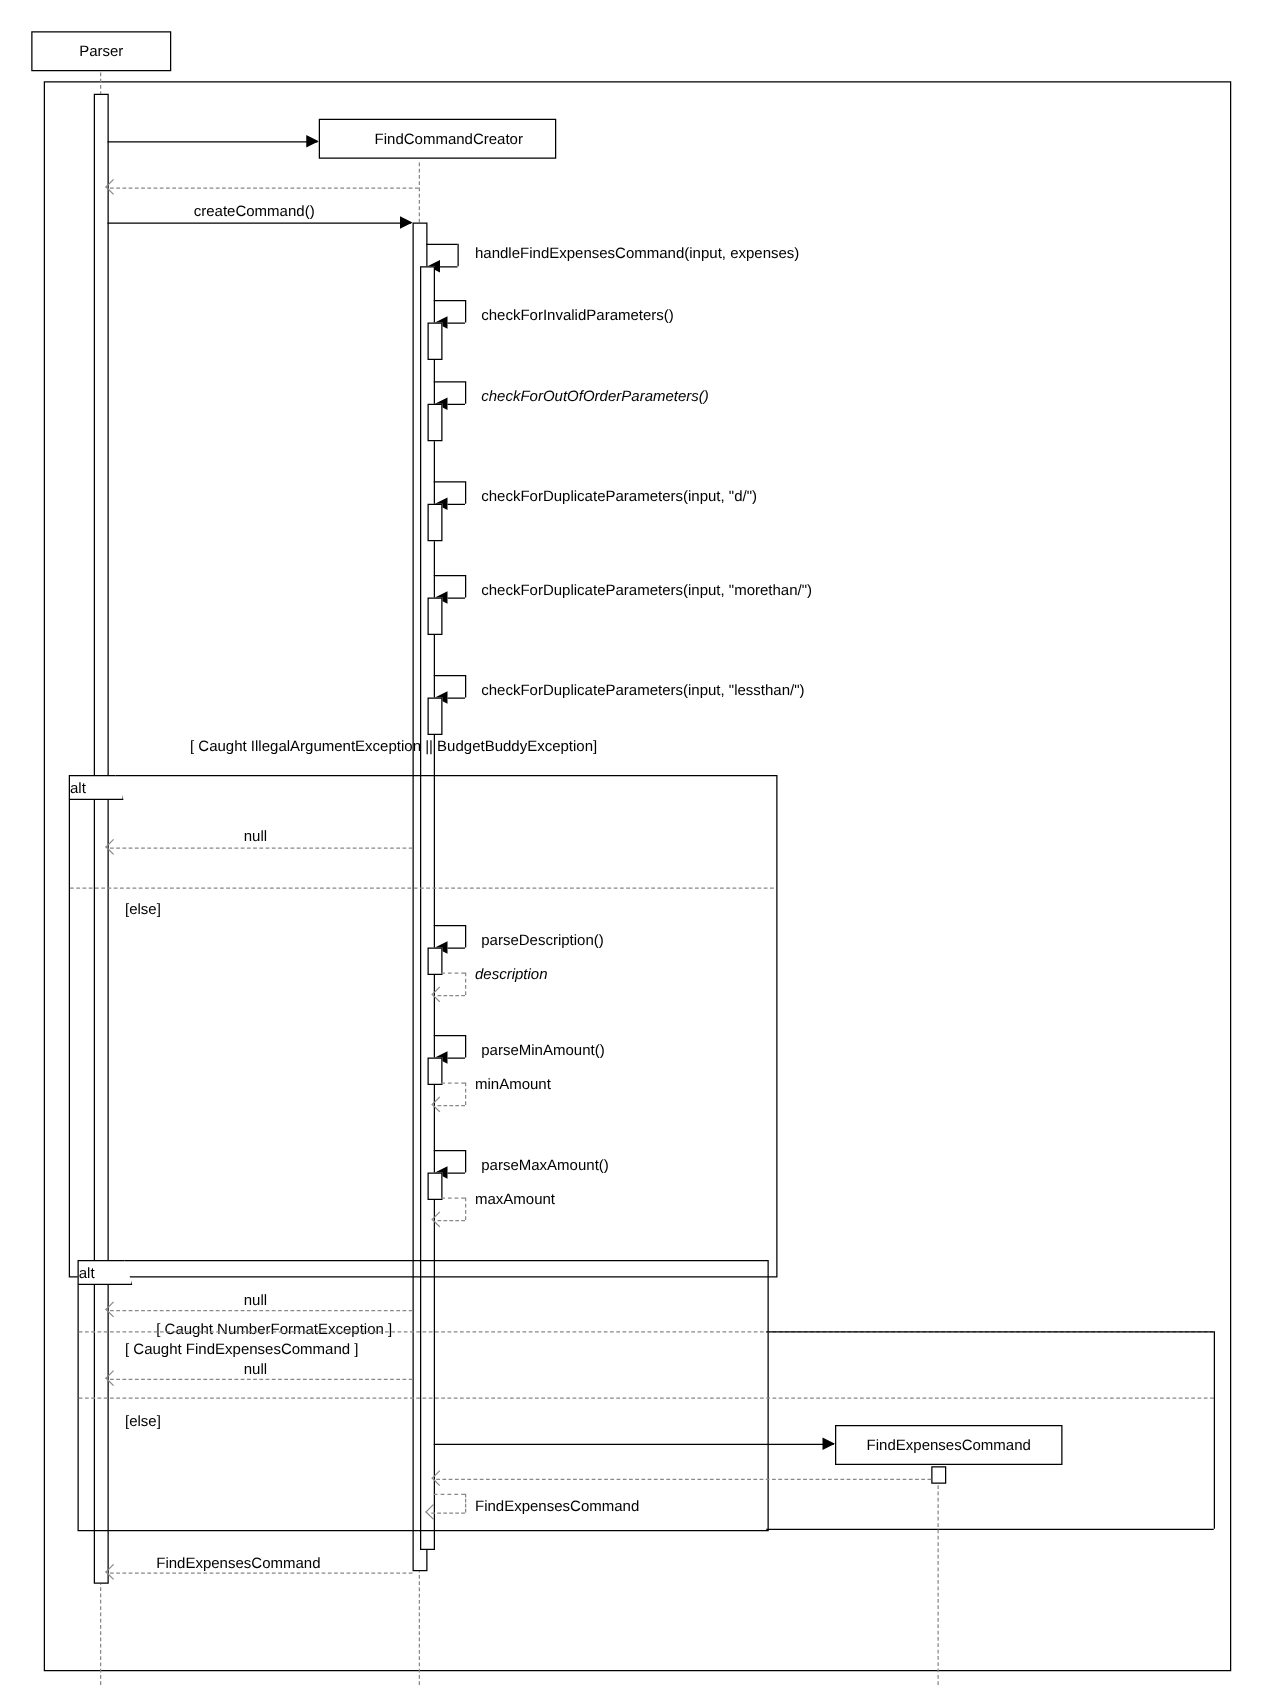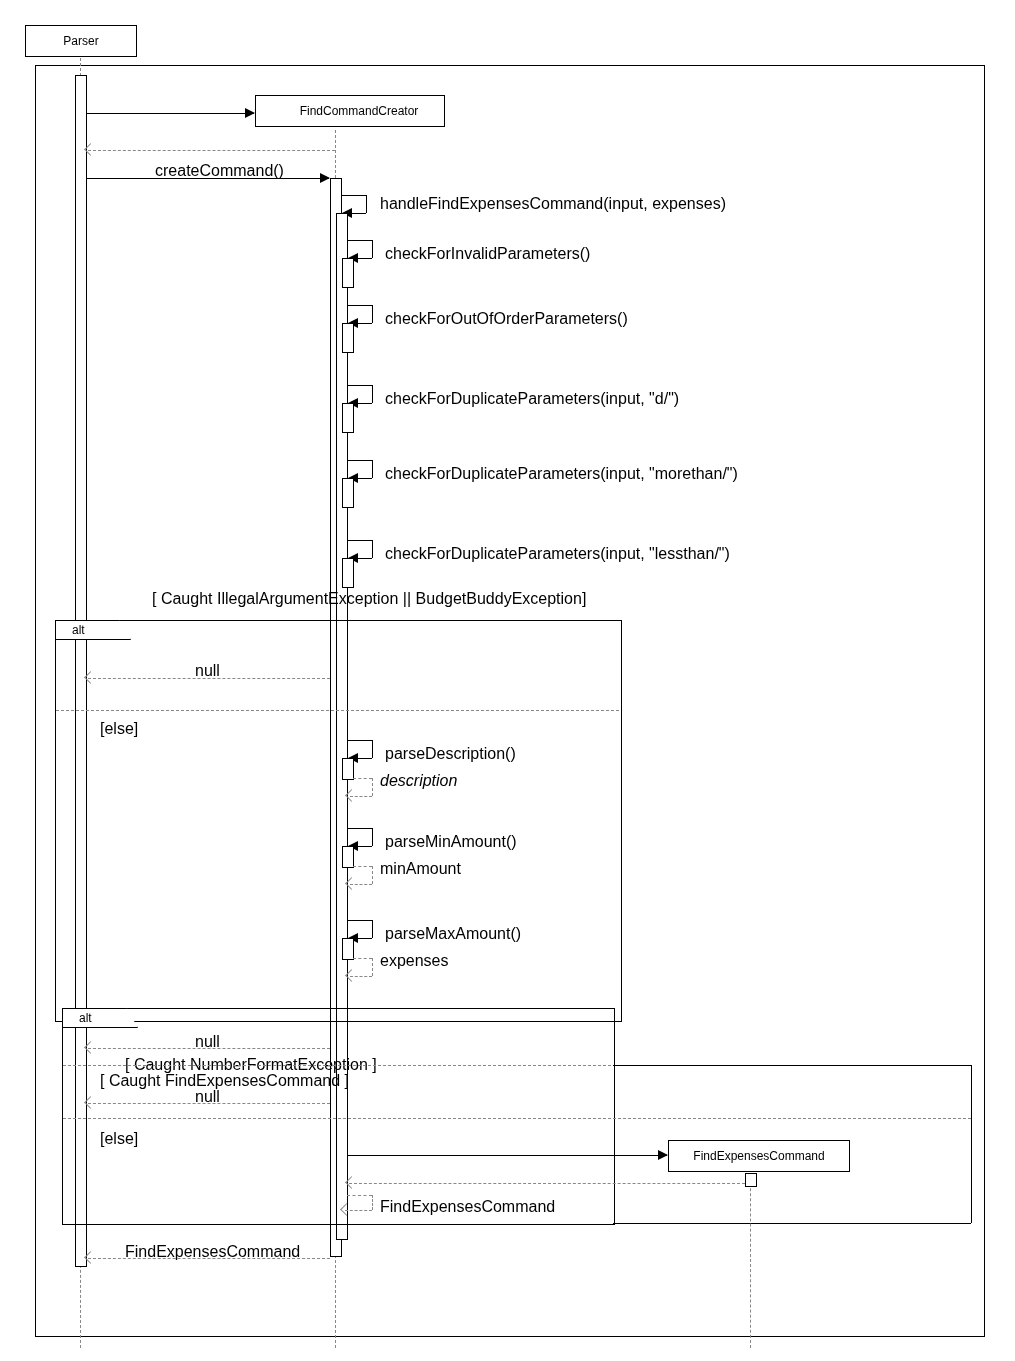--- a/index.html
+++ b/index.html
@@ -63,34 +63,34 @@
   }
   .ah-left-open {
     width: 8px;
     height: 8px;
     border-top: 1.5px solid #888;
     border-left: 1.5px solid #888;
     transform: rotate(-45deg);
   }
   .label {
     position: absolute;
-    font-size: 16px;
+    font-size: 12px;
     white-space: nowrap;
   }
   .alt-frame {
     position: absolute;
     border: 1.5px solid #000;
     background: transparent;
   }
   .alt-tab {
     position: absolute;
     border: 1.5px solid #000;
     background: #fff;
     font-size: 12px;
-    padding: 2px 16px;
+    padding: 2px 0;
     clip-path: polygon(0 0, 85% 0, 100% 100%, 0 100%);
   }
   .alt-divider {
     position: absolute;
     border-top: 1.5px dashed #888;
     height: 0;
   }
   .outer-frame {
     position: absolute;
     border: 1.5px solid #000;
@@ -159,21 +159,21 @@
 <div class="self-arrow-v" style="left:372px; top:240px; height:18px;"></div>
 <div class="self-arrow-h" style="left:358px; top:258px; width:14px;"></div>
 <div class="arrowhead-solid ah-left-solid" style="left:348px; top:253px;"></div>
 <div class="label" style="left:385px; top:245px;">checkForInvalidParameters()</div>
 <div class="sub-activation" style="left:342px; top:258px; height:28px;"></div>
 
 <div class="self-arrow-h" style="left:347px; top:305px; width:25px;"></div>
 <div class="self-arrow-v" style="left:372px; top:305px; height:18px;"></div>
 <div class="self-arrow-h" style="left:358px; top:323px; width:14px;"></div>
 <div class="arrowhead-solid ah-left-solid" style="left:348px; top:318px;"></div>
-<div class="label" style="left:385px; top:310px;">checkForOutOfOrderParameters()</div>
+<div class="label" style="left:385px; top:310px;font-style:italic;">checkForOutOfOrderParameters()</div>
 <div class="sub-activation" style="left:342px; top:323px; height:28px;"></div>
 
 <div class="self-arrow-h" style="left:347px; top:385px; width:25px;"></div>
 <div class="self-arrow-v" style="left:372px; top:385px; height:18px;"></div>
 <div class="self-arrow-h" style="left:358px; top:403px; width:14px;"></div>
 <div class="arrowhead-solid ah-left-solid" style="left:348px; top:398px;"></div>
 <div class="label" style="left:385px; top:390px;">checkForDuplicateParameters(input, "d/")</div>
 <div class="sub-activation" style="left:342px; top:403px; height:28px;"></div>
 
 <div class="self-arrow-h" style="left:347px; top:460px; width:25px;"></div>
@@ -230,21 +230,21 @@
 <div class="self-arrow-h" style="left:347px; top:920px; width:25px;"></div>
 <div class="self-arrow-v" style="left:372px; top:920px; height:18px;"></div>
 <div class="self-arrow-h" style="left:358px; top:938px; width:14px;"></div>
 <div class="arrowhead-solid ah-left-solid" style="left:348px; top:933px;"></div>
 <div class="label" style="left:385px; top:925px;">parseMaxAmount()</div>
 <div class="sub-activation" style="left:342px; top:938px; height:20px;"></div>
 <div class="self-return-h" style="left:353px; top:958px; width:19px;"></div>
 <div class="self-return-v" style="left:372px; top:958px; height:18px;"></div>
 <div class="self-return-h" style="left:350px; top:976px; width:22px;"></div>
 <div class="arrowhead-solid ah-left-open" style="left:347px; top:971px;"></div>
-<div class="label" style="left:380px; top:952px;">expenses</div>
+<div class="label" style="left:380px; top:952px;">maxAmount</div>
 
 <div class="alt-frame" style="left:62px; top:1008px; width:551px; height:215px;"></div>
 <div class="alt-tab" style="left:62px; top:1008px; width:42px;">
   <span>alt</span>
 </div>
 <div class="label" style="left:125px; top:1056px;">[ Caught NumberFormatException ]</div>
 
 <div class="label" style="left:195px; top:1033px;">null</div>
 <div class="arrow-dashed" style="left:88px; top:1048px; width:242px;"></div>
 <div class="arrowhead-solid ah-left-open" style="left:86px; top:1043px;"></div>

